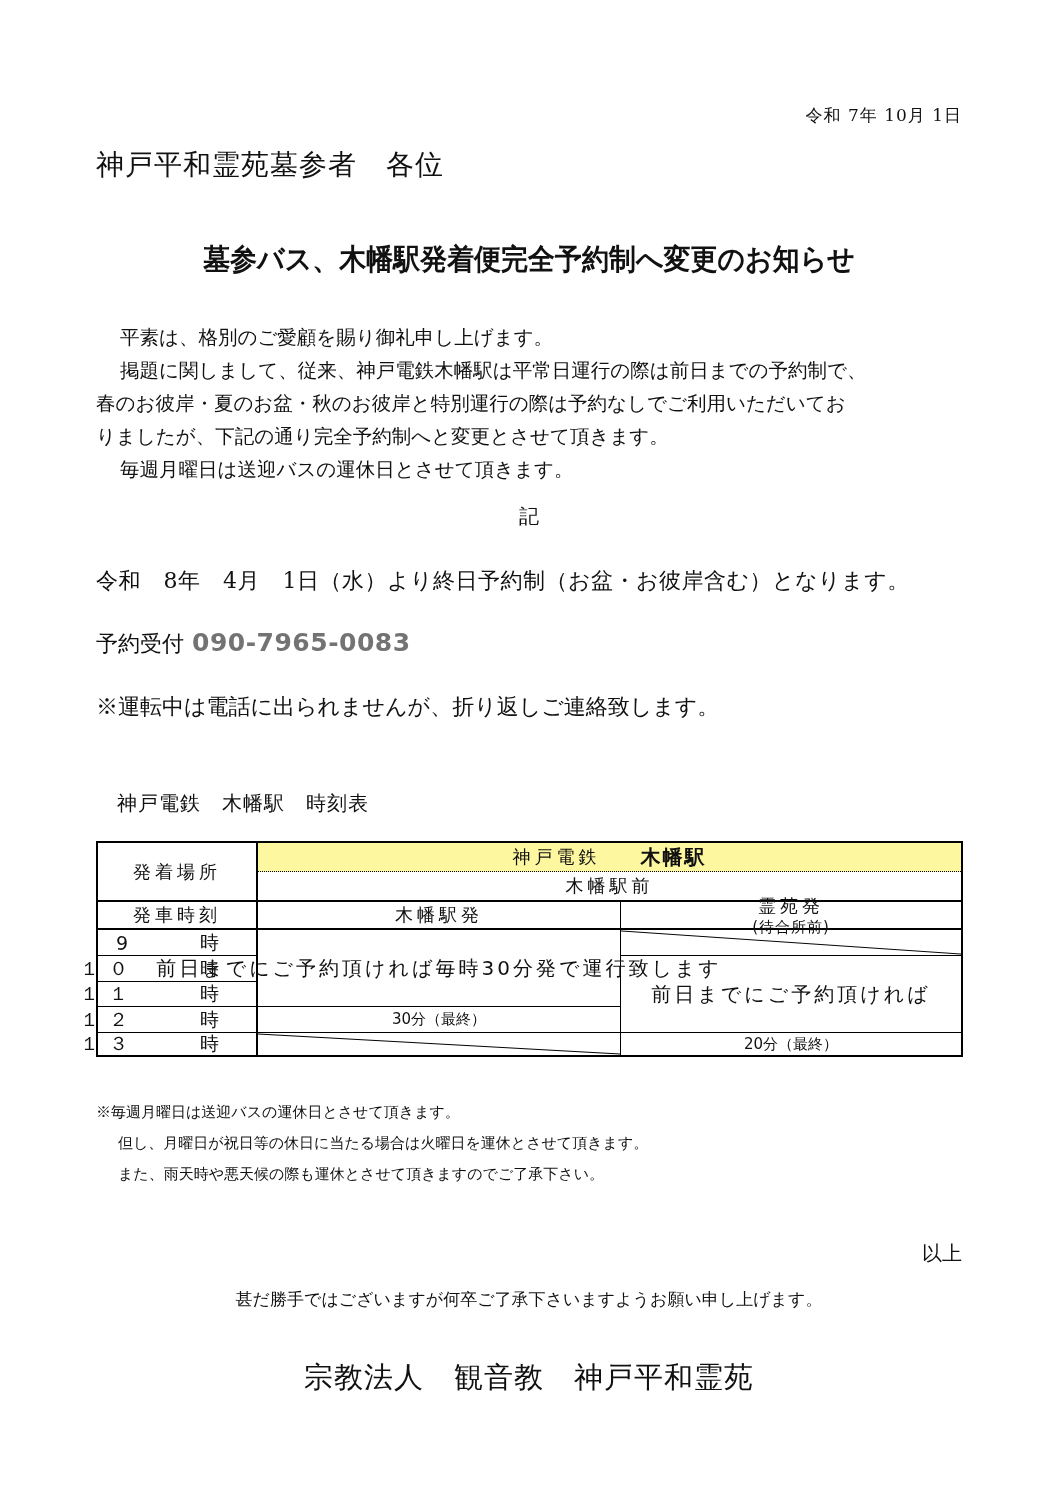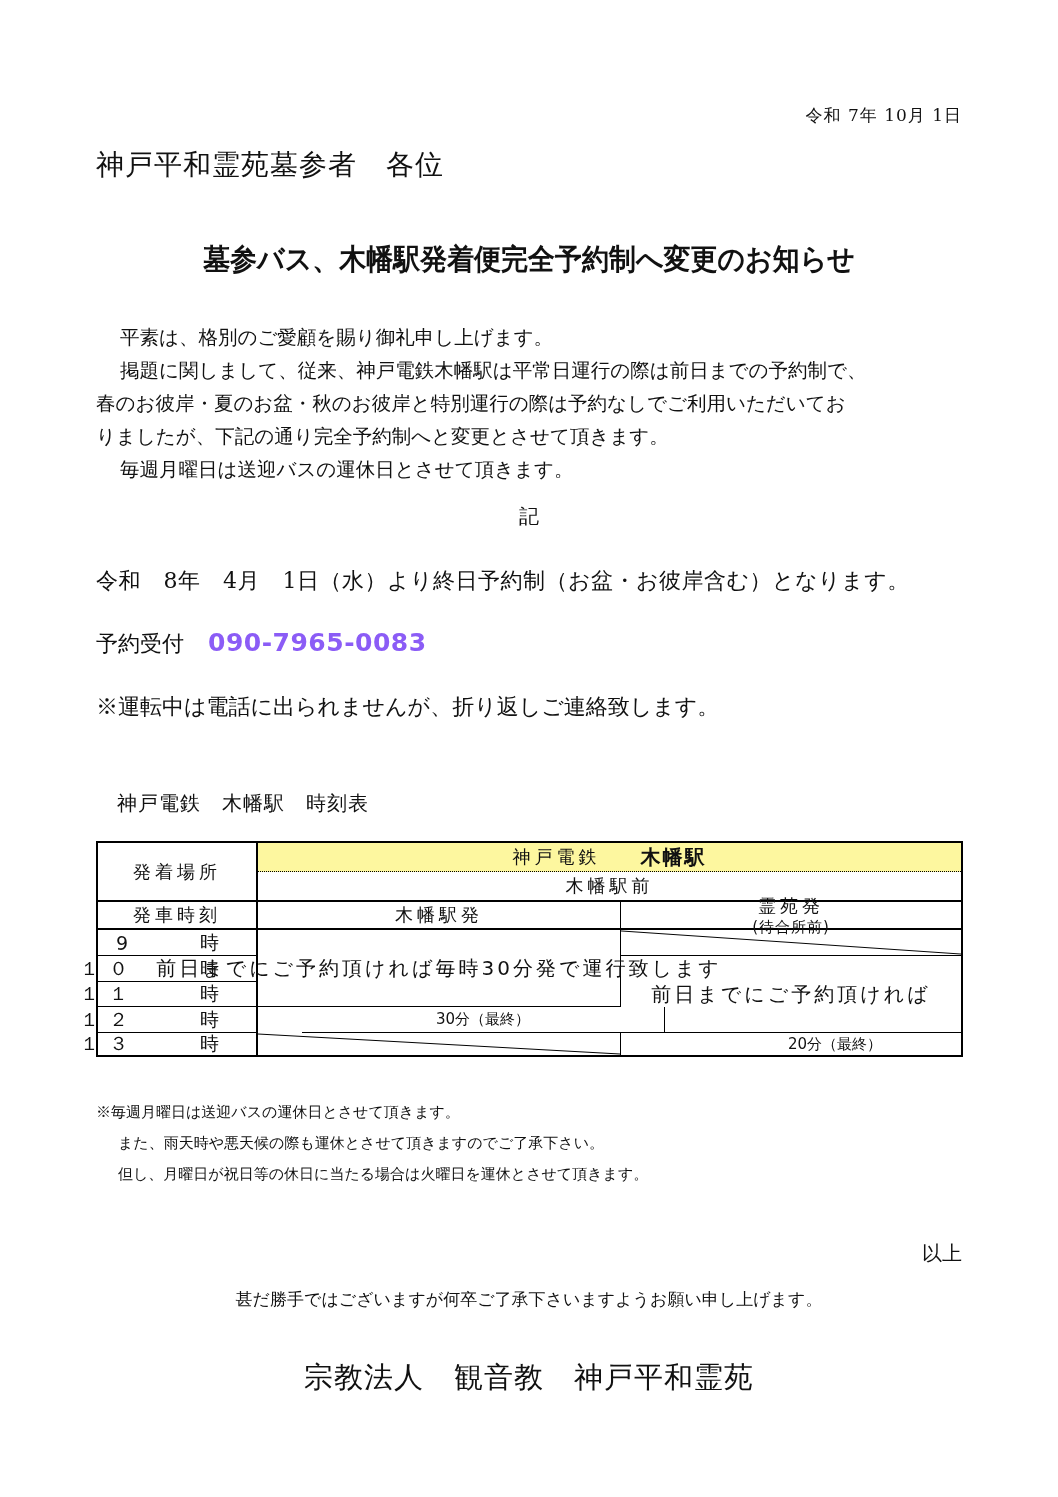--- a/index.html
+++ b/index.html
@@ -55,23 +55,23 @@
       font-size: 22px;
       letter-spacing: 0.5px;
     }
     .reservation {
       top: 628px; left: 96px;
       font-size: 22px;
     }
     .reservation .phone {
       font-family: "DejaVu Sans", "Liberation Sans", sans-serif;
       font-weight: bold;
-      color: #8b5cf6;
+      color: #737373;
       font-size: 25px;
-      margin-left: 24px;
+      margin-left: 8px;
       letter-spacing: 0.5px;
     }
     .driving-note {
       top: 692px; left: 96px;
       font-size: 22px;
     }
     .tt-heading {
       top: 790px; left: 117px;
       font-size: 20px;
       letter-spacing: 1px;
@@ -115,21 +115,21 @@
     }
     .diag {
       position: absolute; inset: 0;
       width: 100%; height: 100%;
     }
     .multi {
       line-height: 28px;
       font-size: 20px;
       letter-spacing: 3px;
     }
-    .small-final { font-size: 15px; margin-left: 44px; }
+    .small-final { font-size: 15px; }
 
     .footnotes {
       top: 1097px; left: 96px;
       font-size: 15px;
       line-height: 31px;
     }
     .footnotes p { margin: 0; white-space: nowrap; }
     .footnotes p.indent { text-indent: 22px; }
 
     .closing-ijo {
@@ -228,19 +228,19 @@
     </svg>
   </div>
   <div class="cell multi b-b1" style="left:523px;top:113px;width:340px;height:77px;">
     <span>前日までにご予約頂ければ</span>
   </div>
   <div class="cell small-final" style="left:523px;top:190px;width:340px;height:22px;">20分（最終）</div>
 </div>
 
 <div class="abs footnotes">
   <p>※毎週月曜日は送迎バスの運休日とさせて頂きます。</p>
+  <p class="indent">但し、月曜日が祝日等の休日に当たる場合は火曜日を運休とさせて頂きます。</p>
   <p class="indent">また、雨天時や悪天候の際も運休とさせて頂きますのでご了承下さい。</p>
-  <p class="indent">但し、月曜日が祝日等の休日に当たる場合は火曜日を運休とさせて頂きます。</p>
 </div>
 
 <div class="abs closing-ijo">以上</div>
 <div class="abs apology">甚だ勝手ではございますが何卒ご了承下さいますようお願い申し上げます。</div>
 <div class="abs signature">宗教法人　観音教　神戸平和霊苑</div>
 
 </body></html>

